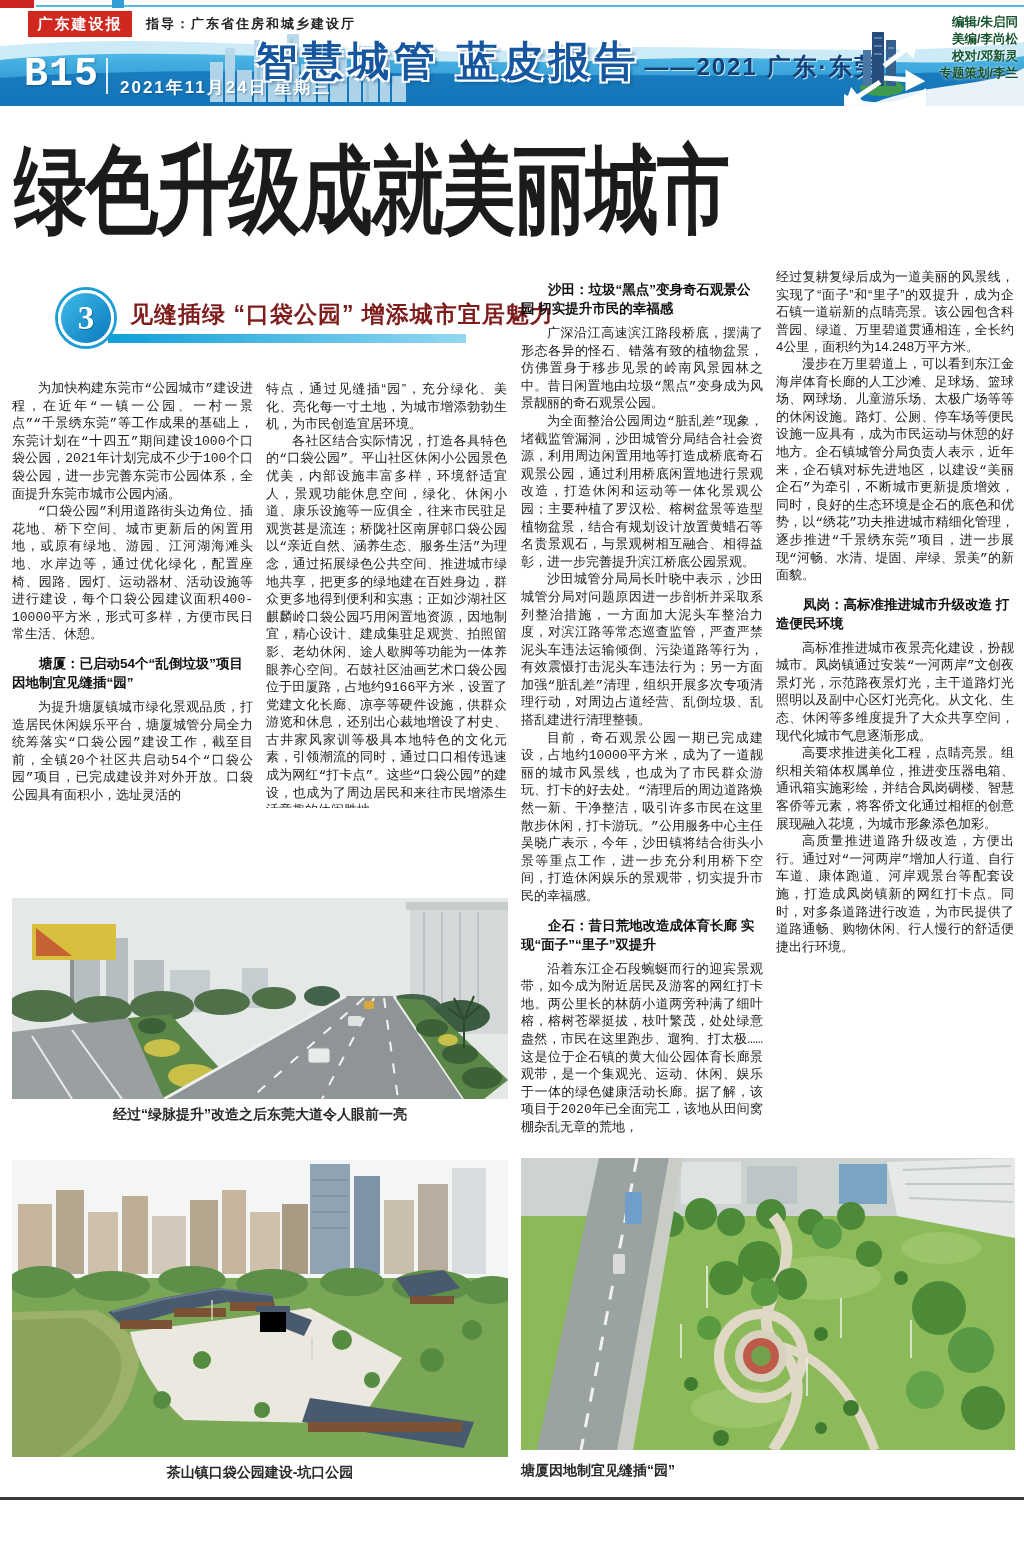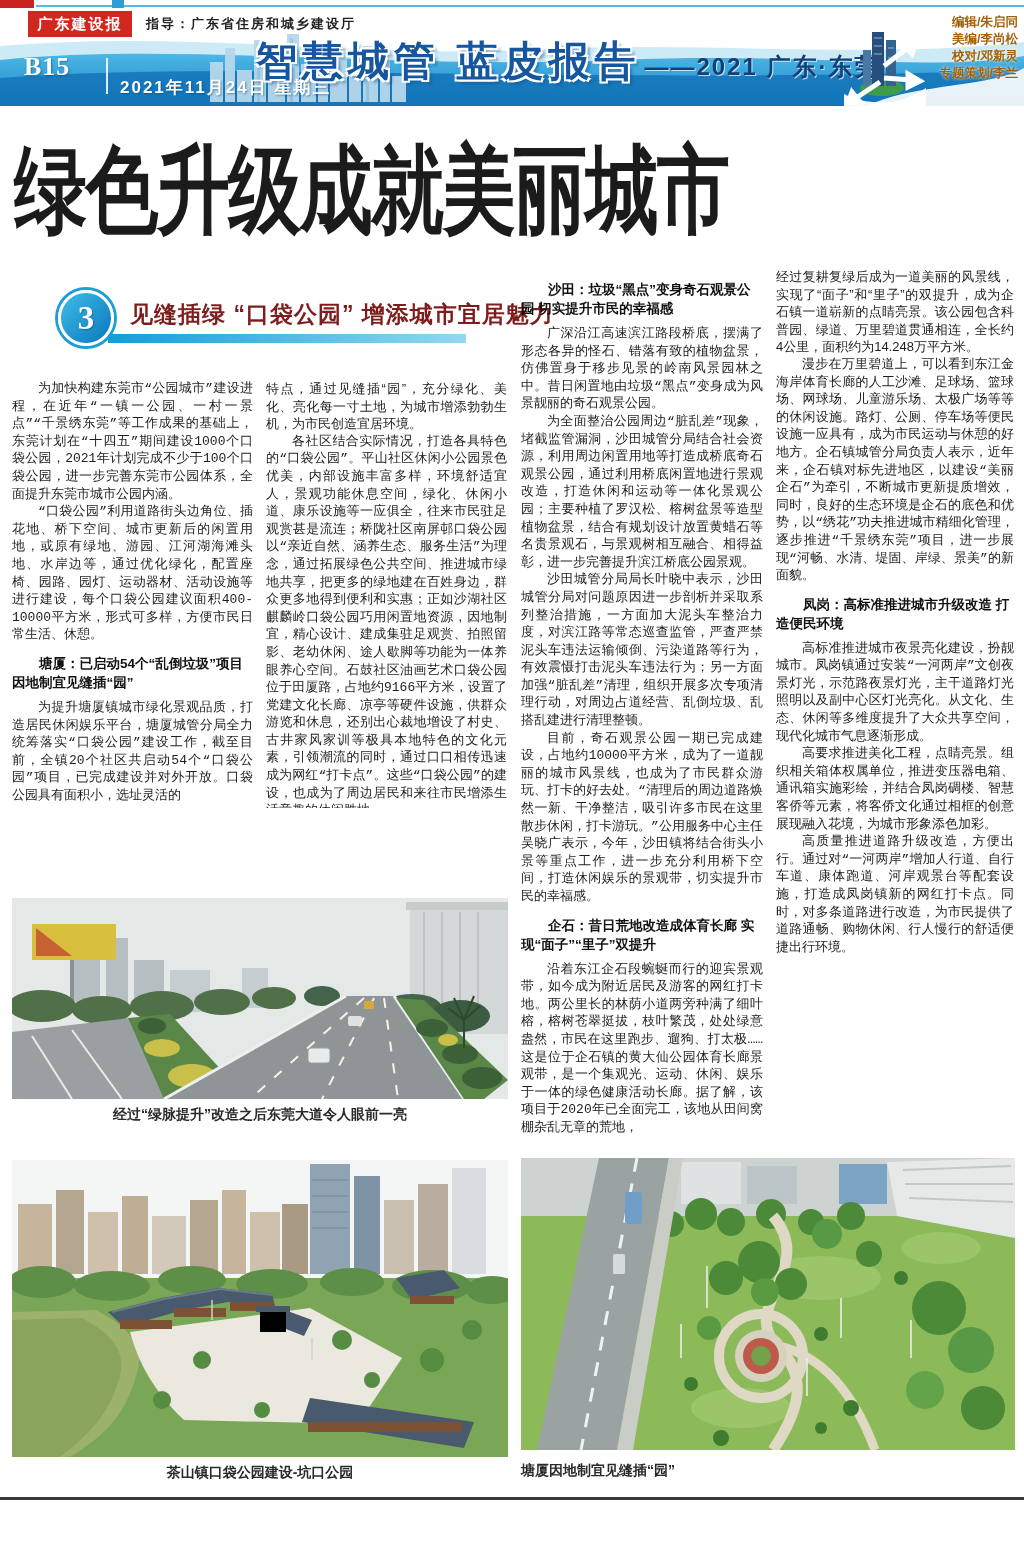--- a/index.html
+++ b/index.html
@@ -12,33 +12,33 @@
   .mark-line{left:36px;top:5px;width:988px;height:2px;background:#56b9e2;}
   .mark-blue{left:112px;top:0;width:12px;height:8px;background:#2f9ed6;}
 
   
   .paper-badge{left:28px;top:11px;width:104px;height:26px;background:#d0281f;color:#fff;
     font-size:15px;font-weight:700;text-align:center;line-height:26px;letter-spacing:2px;}
   .guidance{left:146px;top:15px;font-size:13px;font-weight:700;color:#222;letter-spacing:2px;}
   .banner{left:0;top:28px;width:1024px;height:78px;}
   .banner svg{display:block;}
   .skyline{left:208px;top:30px;width:215px;height:72px;opacity:.95;}
-  .edition{left:24px;top:52px;font-family:Liberation Serif, serif;font-size:26px;font-weight:700;
+  .edition{left:24px;top:52px;font-family:Liberation Mono, monospace;font-size:40px;font-weight:700;
     color:#fff;letter-spacing:1px;text-shadow:1px 1px 2px rgba(0,60,110,.5);}
   .edition-divider{left:106px;top:58px;width:2px;height:36px;background:rgba(255,255,255,.85);}
   .date{left:120px;top:76px;font-size:17px;font-weight:700;color:#fff;letter-spacing:2px;
     text-shadow:1px 1px 2px rgba(0,60,110,.5);}
   .banner-title-row{left:256px;top:34px;display:flex;align-items:baseline;white-space:nowrap;}
   .banner-title{font-size:41px;font-weight:800;color:#15569e;letter-spacing:5px;
     text-shadow:-2px -2px 0 #fff,2px -2px 0 #fff,-2px 2px 0 #fff,2px 2px 0 #fff,4px 4px 3px rgba(10,70,130,.45);}
   .banner-subtitle{font-size:24px;font-weight:700;color:#123f76;margin-left:4px;letter-spacing:2px;
     text-shadow:1px 1px 0 rgba(255,255,255,.7);}
   .building-graphic{left:838px;top:26px;width:92px;height:80px;}
   .credits{left:896px;top:14px;width:122px;text-align:right;font-size:12.5px;font-weight:700;
-    color:#a16207;line-height:17px;text-shadow:0 0 3px rgba(255,255,255,.9);}
+    color:#14532d;line-height:17px;text-shadow:0 0 3px rgba(255,255,255,.9);}
 
   
   .headline{left:14px;top:138px;font-family:"Liberation Serif","DejaVu Serif",serif;
     font-size:96px;font-weight:700;color:#1b1b1b;white-space:nowrap;
     transform:scaleX(.76);transform-origin:0 0;letter-spacing:-2px;line-height:1.1;}
 
   
   .section-bar{left:108px;top:334px;width:358px;height:9px;
     background:linear-gradient(to right,#0f9fd8,#93d8f1);}
   .badge{left:58px;top:290px;width:50px;height:50px;border-radius:50%;

